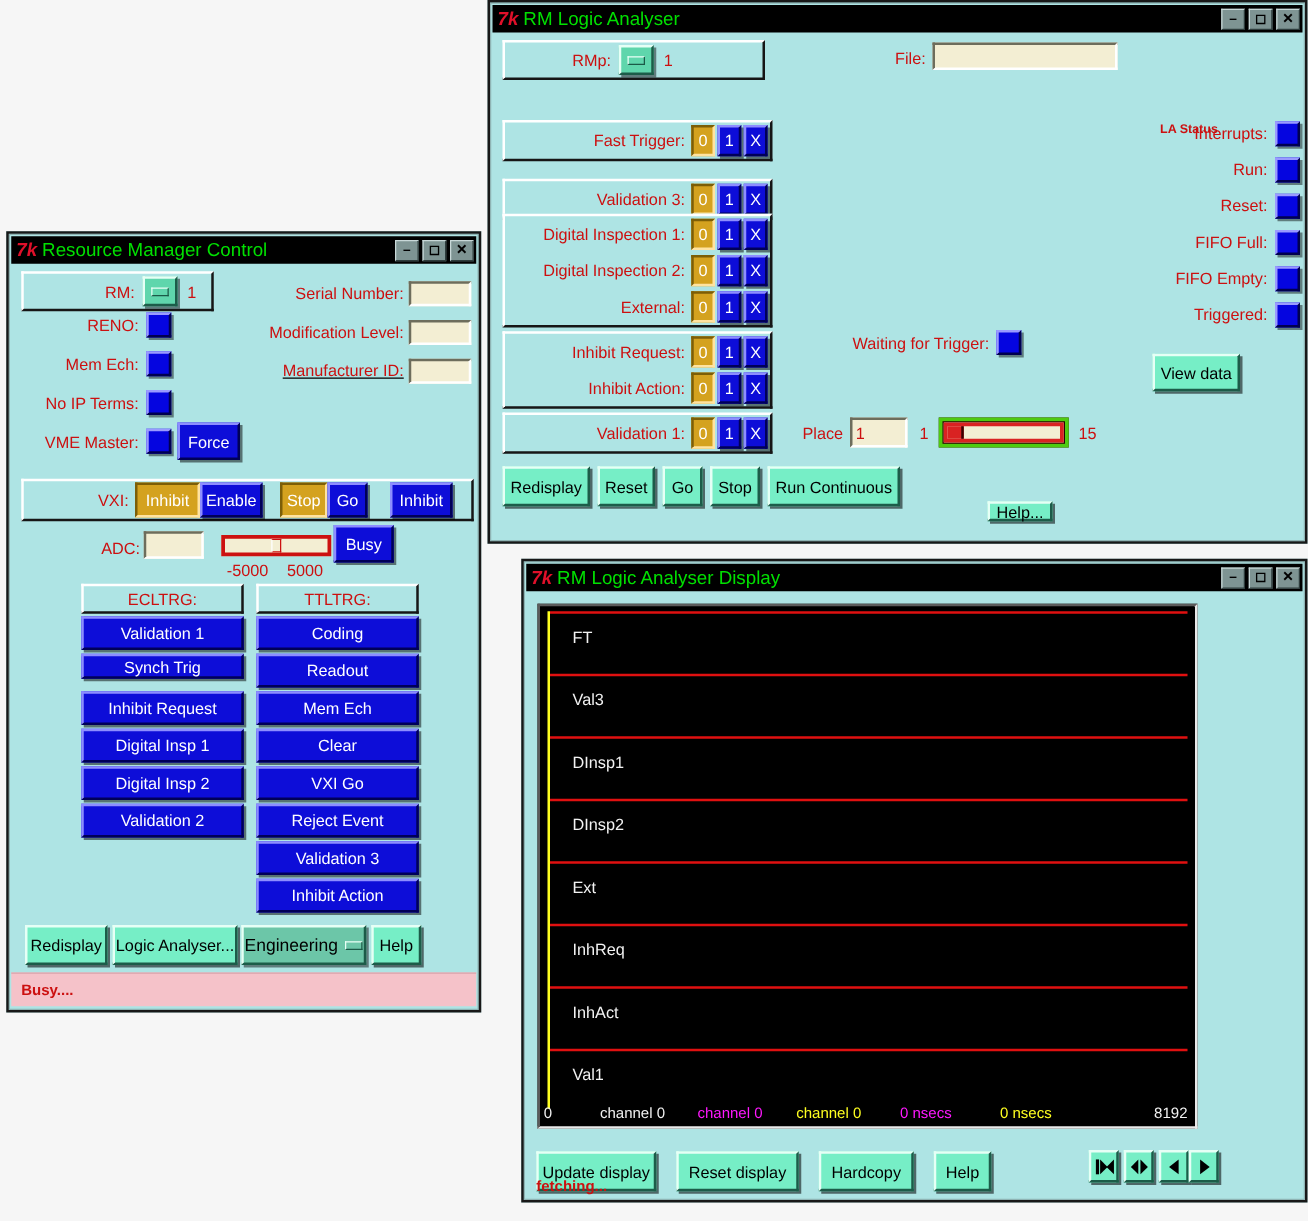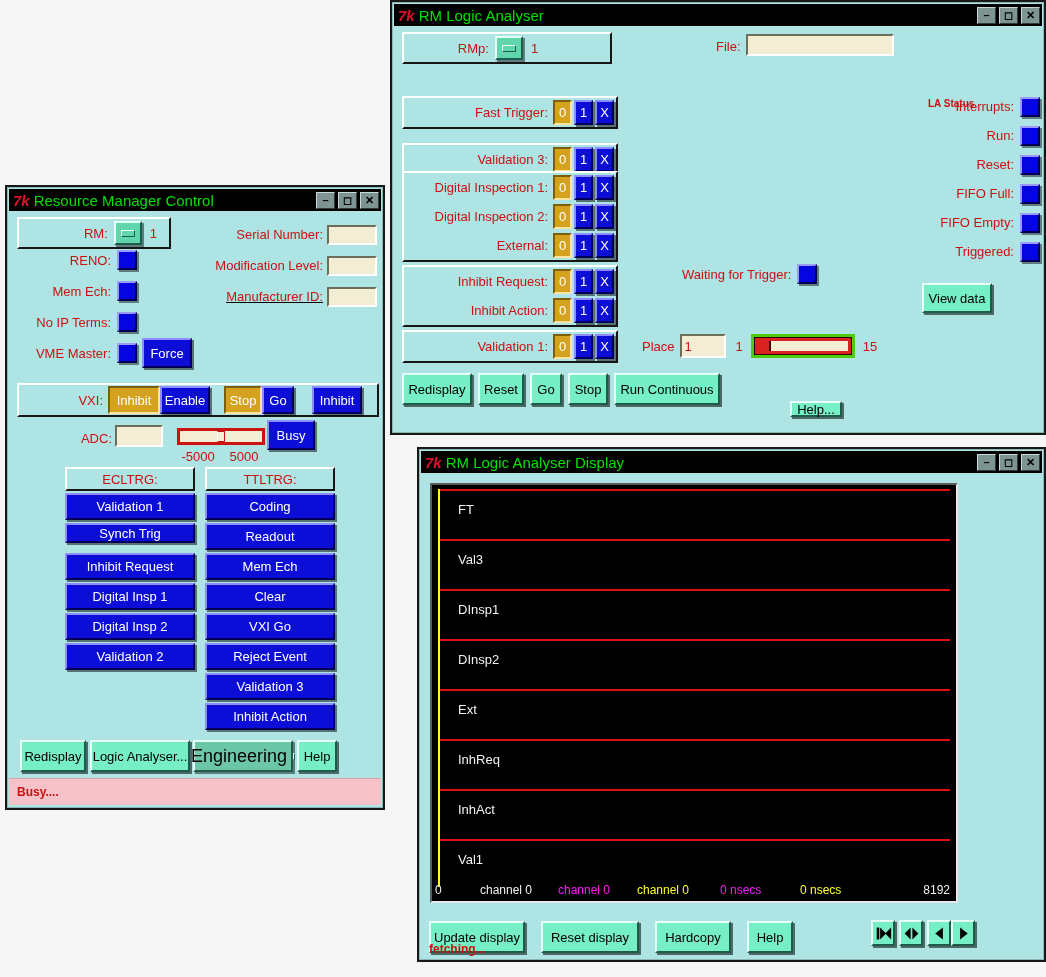--- a/index.html
+++ b/index.html
@@ -284,21 +284,21 @@
     <div class="btn-blue abs" style="left:196px;top:342px;width:130px;height:27px;">Mem Ech</div>
     <div class="btn-blue abs" style="left:196px;top:372px;width:130px;height:27px;">Clear</div>
     <div class="btn-blue abs" style="left:196px;top:402px;width:130px;height:27px;">VXI Go</div>
     <div class="btn-blue abs" style="left:196px;top:432px;width:130px;height:27px;">Reject Event</div>
     <div class="btn-blue abs" style="left:196px;top:462px;width:130px;height:27px;">Validation 3</div>
     <div class="btn-blue abs" style="left:196px;top:492px;width:130px;height:27px;">Inhibit Action</div>
 
     <div class="btn abs" style="left:11px;top:529px;width:66px;height:32px;">Redisplay</div>
     <div class="btn abs" style="left:81px;top:529px;width:100px;height:32px;">Logic Analyser...</div>
     <div class="opt abs" style="left:184px;top:529px;width:100px;height:32px;background:#6cc6a8;">
-      <span style="font-size:18px;color:#000;margin-right:6px;">Engineering</span>
+      <span style="font-size:14px;color:#000;margin-right:6px;">Engineering</span>
       <span class="dash"></span>
     </div>
     <div class="btn abs" style="left:288px;top:529px;width:40px;height:32px;">Help</div>
 
     <div class="pink abs" style="left:0;right:0;top:567px;height:26px;">
       <span class="lbl">Busy....</span>
     </div>
   </div>
 </div>
 

